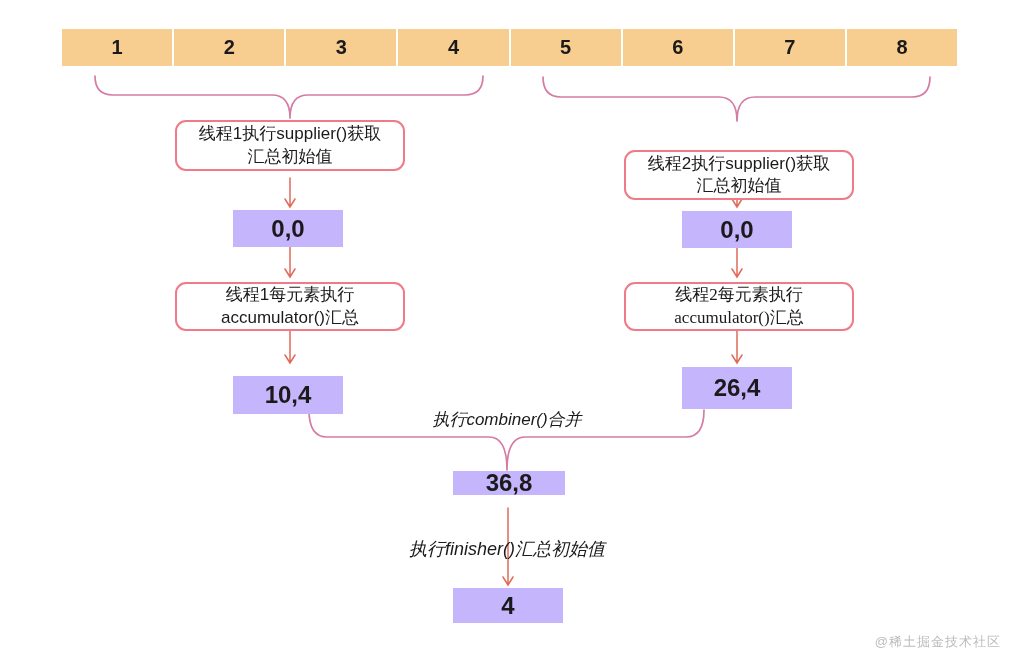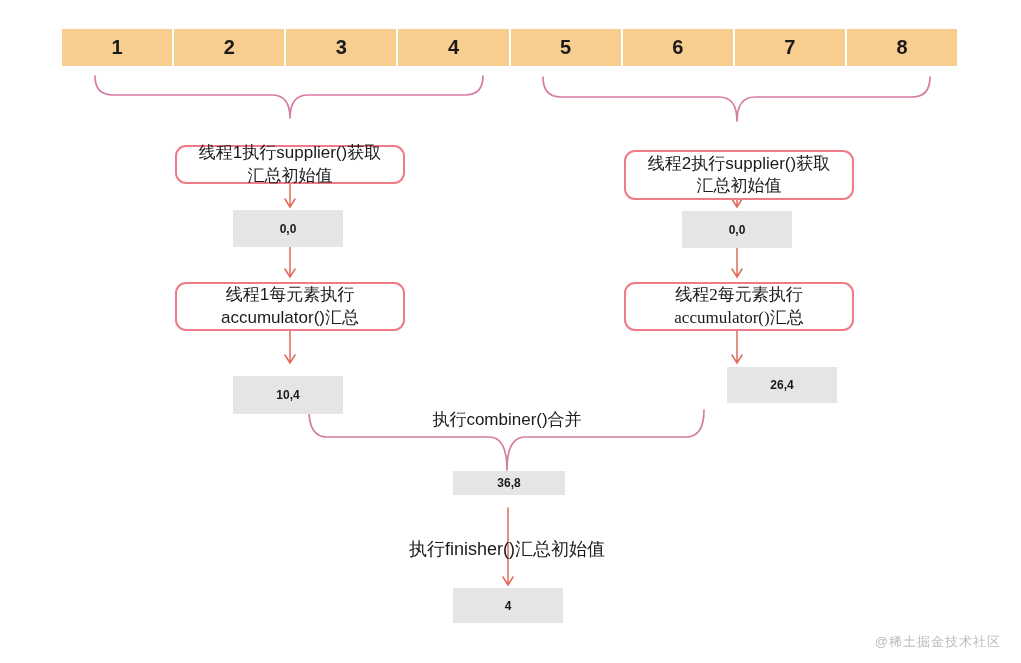--- a/index.html
+++ b/index.html
@@ -42,32 +42,33 @@
     display: flex;
     align-items: center;
     justify-content: center;
     text-align: center;
     font-size: 17px;
     line-height: 1.32;
     white-space: pre-line;
   }
   .val {
     position: absolute;
-    background: #e5e5e5;
+    background: #c4b5fd;
     display: flex;
     align-items: center;
     justify-content: center;
     font-weight: bold;
-    font-size: 12px;
+    font-size: 24px;
   }
   .lbl {
     position: absolute;
     transform: translateX(-50%);
     white-space: nowrap;
     font-size: 17px;
+    font-style: italic;
   }
   .watermark {
     position: absolute;
     right: 20px;
     bottom: 12px;
     font-size: 13px;
     color: #bcbcbc;
     letter-spacing: 1px;
   }
 </style>
@@ -99,33 +100,33 @@
     <path d="M290,247 L290,277 M285,269 L290,277 L295,269" stroke="#E06B5A" stroke-width="1.5" stroke-linecap="round"></path>
     <path d="M290,331 L290,363 M285,355 L290,363 L295,355" stroke="#E06B5A" stroke-width="1.5" stroke-linecap="round"></path>
 
     <path d="M737,184 L737,207 M732,199 L737,207 L742,199" stroke="#E06B5A" stroke-width="1.5" stroke-linecap="round"></path>
     <path d="M737,248 L737,277 M732,269 L737,277 L742,269" stroke="#E06B5A" stroke-width="1.5" stroke-linecap="round"></path>
     <path d="M737,331 L737,363 M732,355 L737,363 L742,355" stroke="#E06B5A" stroke-width="1.5" stroke-linecap="round"></path>
 
     <path d="M508,508 L508,585 M503,577 L508,585 L513,577" stroke="#E06B5A" stroke-width="1.5" stroke-linecap="round"></path>
   </svg>
 
-  <div class="pill" style="left:175px; top:145px; width:230px; height:39px;">线程1执行supplier()获取
+  <div class="pill" style="left:175px; top:120px; width:230px; height:51px;">线程1执行supplier()获取
 汇总初始值</div>
   <div class="val" style="left:233px; top:210px; width:110px; height:37px;">0,0</div>
   <div class="pill" style="left:175px; top:282px; width:230px; height:49px;">线程1每元素执行
 accumulator()汇总</div>
   <div class="val" style="left:233px; top:376px; width:110px; height:38px;">10,4</div>
 
   <div class="pill" style="left:624px; top:150px; width:230px; height:50px;">线程2执行supplier()获取
 汇总初始值</div>
   <div class="val" style="left:682px; top:211px; width:110px; height:37px;">0,0</div>
   <div class="pill" style="left:624px; top:282px; width:230px; height:49px;font-family:Liberation Serif, serif;">线程2每元素执行
 accumulator()汇总</div>
-  <div class="val" style="left:682px; top:367px; width:110px; height:36px;margin-left:45px;">26,4</div>
+  <div class="val" style="left:682px; top:367px; width:110px; height:42px;">26,4</div>
 
   <div class="lbl" style="left:507px; top:408px;">执行combiner()合并</div>
   <div class="val" style="left:453px; top:471px; width:112px; height:24px;">36,8</div>
 
   <div class="lbl" style="left:507px; top:537px; font-size:18px;">执行finisher()汇总初始值</div>
   <div class="val" style="left:453px; top:588px; width:110px; height:35px;">4</div>
 
   <div class="watermark">@稀土掘金技术社区</div>
 
 </div>

